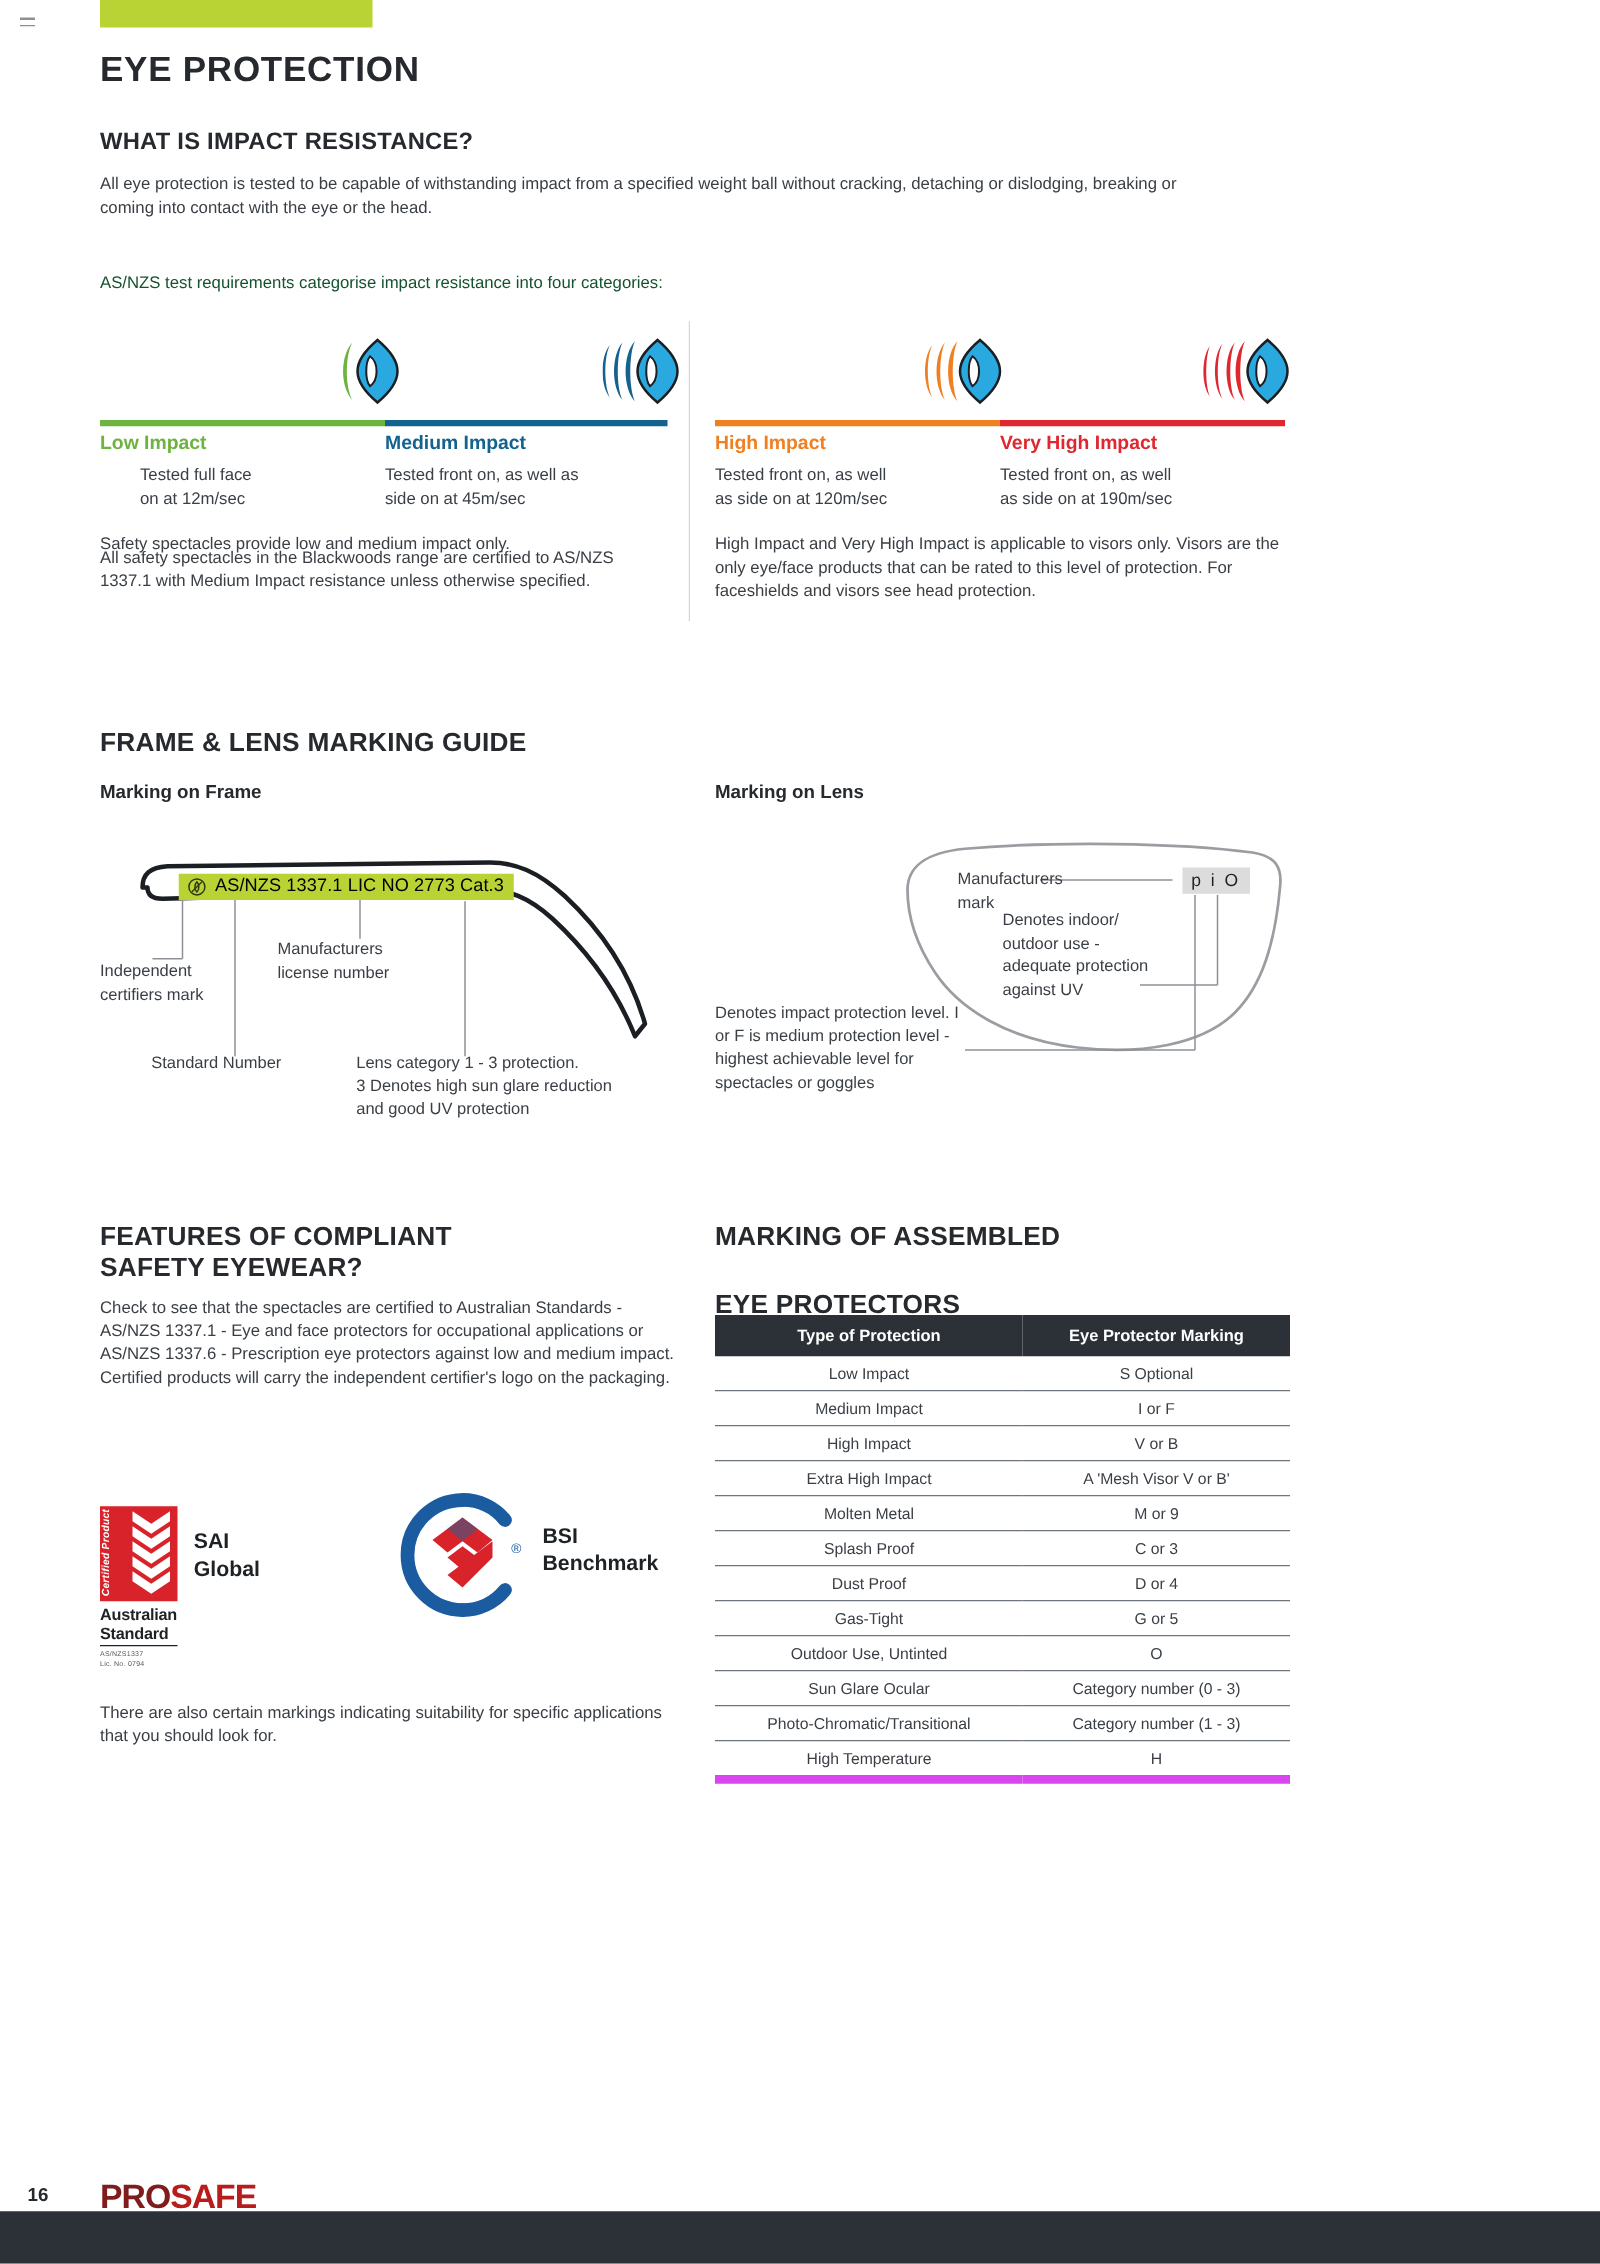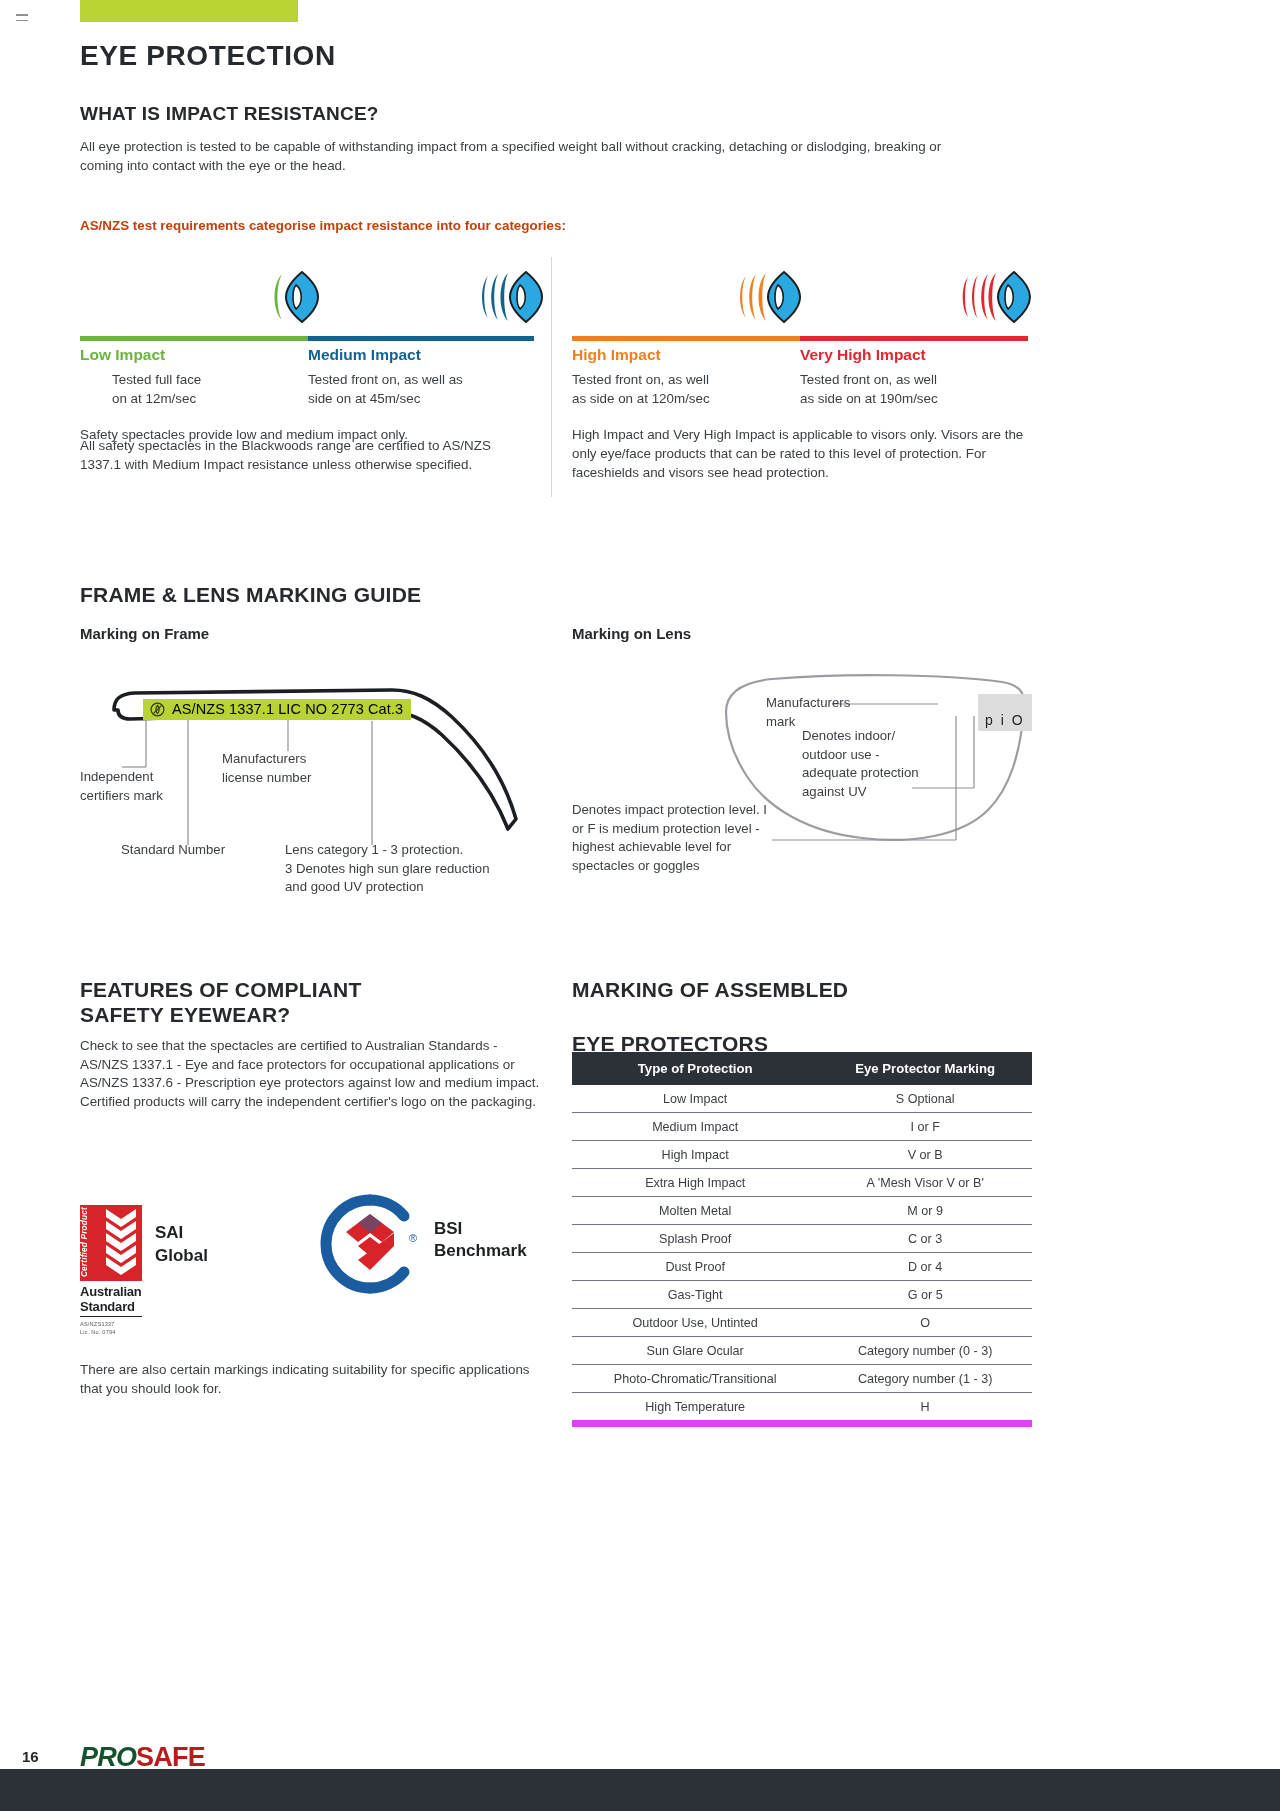--- a/index.html
+++ b/index.html
@@ -54,22 +54,22 @@
   }
   .body-text {
     position: absolute;
     font-size: 13.4px;
     line-height: 19px;
     color: #3a3f45;
   }
   .bold-lead {
     position: absolute;
     font-size: 13.4px;
-    font-weight: 700;
-    color: #c2410c;
+    font-weight: 400;
+    color: #14532d;
   }
   .impact-bar { position: absolute; height: 5px; }
   .impact-title {
     position: absolute;
     font-size: 15.5px;
     font-weight: 700;
   }
   .impact-desc {
     position: absolute;
     font-size: 13.4px;
@@ -102,23 +102,22 @@
     font-size: 13.2px;
     line-height: 18.5px;
     color: #3a3f45;
   }
   .lens-chip {
     position: absolute;
     background: #dcdcdc;
     font-size: 14px;
     letter-spacing: 2px;
     color: #1e2225;
-    padding: 18px 7px 3px 7px;
+    padding: 2px 7px 3px 7px;
     white-space: nowrap;
-    margin-left: 32px;
   }
 
   
   .tbl {
     position: absolute;
     border-collapse: collapse;
     width: 460px;
     font-size: 12.6px;
   }
   .tbl thead th {
@@ -186,21 +185,21 @@
   .page-num {
     position: absolute;
     left: 22px; top: 1748px;
     font-size: 15px; font-weight: 700; color: #26292d;
   }
   .prosafe {
     position: absolute;
     left: 80px; top: 1742px;
     font-size: 27px; font-weight: 700; letter-spacing: -0.8px;
   }
-  .prosafe .pro { color: #14532d; font-style: italic; }
+  .prosafe .pro { color: #7f1d1d; }
   .prosafe .safe { color: #b91c1c; margin-top: 28px; }
 </style>
 </head>
 <body>
 
 <div class="page">
 
   <div class="green-bar"></div>
   <div class="edge-mark">
     <i></i>

